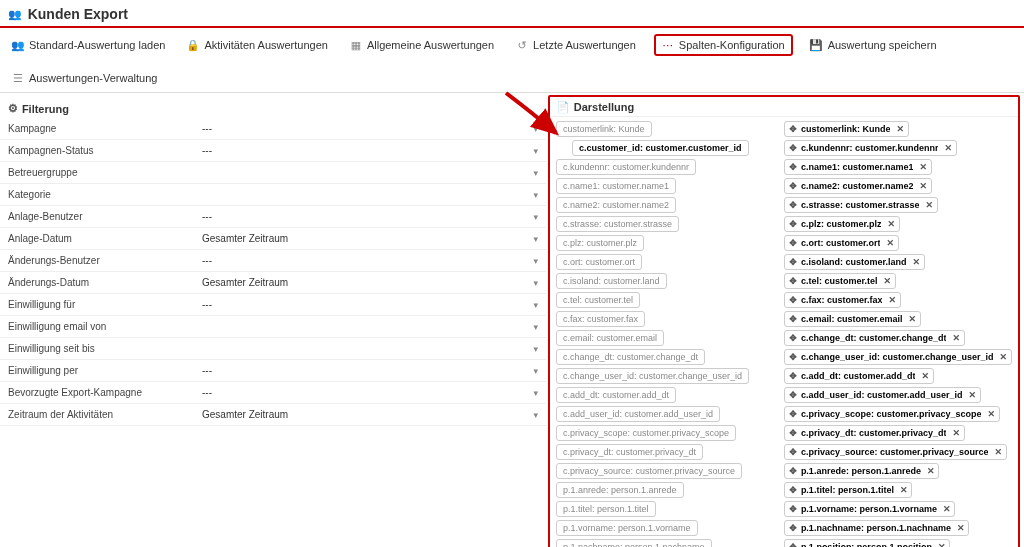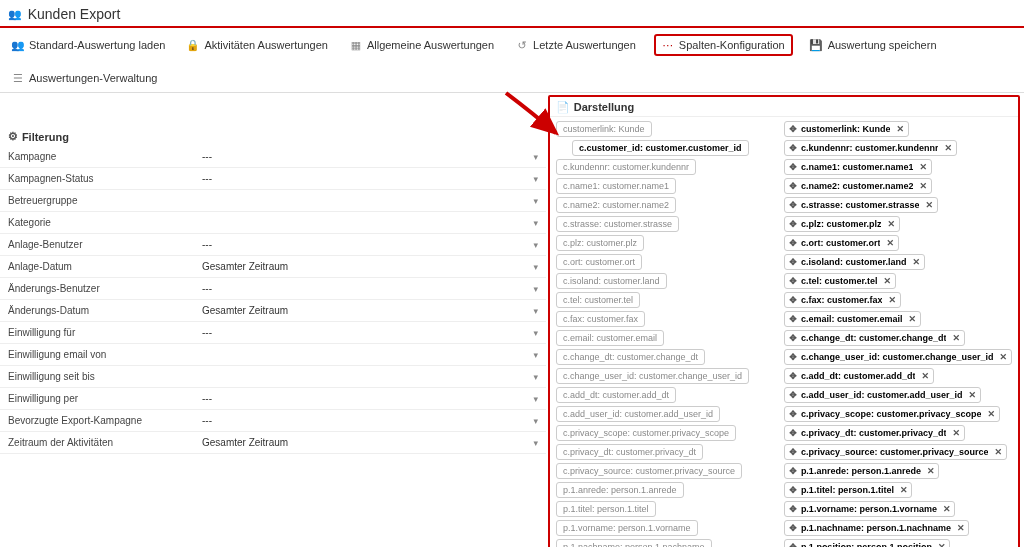--- a/index.html
+++ b/index.html
@@ -1,28 +1,28 @@
 <!DOCTYPE html>
 <html><head>
 <meta charset="utf-8">
 <style>
   * { box-sizing: border-box; }
   html, body { margin: 0; padding: 0; font-family: Arial, Helvetica, sans-serif; font-size: 11px; color: #333; background: #fff; width: 1024px; }
   .page { width: 1024px; }
   .header { display: flex; align-items: center; padding: 6px 8px 4px 8px; border-bottom: 2px solid #cc0000; }
   .header .hicon { color: #cc0000; margin-right: 6px; }
-  .header h1 { font-size: 14px; font-weight: 400; margin: 0; }
+  .header h1 { font-size: 14px; font-weight: 700; margin: 0; }
   .toolbar { display: flex; align-items: center; gap: 14px; padding: 6px 8px; border-bottom: 1px solid #ddd; flex-wrap: wrap; }
   .tbtn { display: inline-flex; align-items: center; gap: 5px; font-size: 11px; color: #333; cursor: pointer; padding: 2px 4px; border-radius: 2px; }
   .tbtn .ic { width: 12px; height: 12px; display: inline-flex; align-items: center; justify-content: center; color: #b00; }
   .tbtn .ic.grey { color: #888; }
   .tbtn.highlight { border: 2px solid #cc0000; padding: 3px 6px; border-radius: 3px; }
   .body { display: flex; }
   .left { flex: 0 0 546px; padding: 4px 0 0 0; }
-  .section-h { display: flex; align-items: center; gap: 4px; padding: 5px 8px 3px 8px; font-weight: 700; font-size: 11px; margin-top: 28px; }
+  .section-h { display: flex; align-items: center; gap: 4px; padding: 5px 8px 3px 8px; font-weight: 700; font-size: 11px; }
   .section-h::before { content: "⚙"; font-size: 11px; color: #555; }
   .form-row { display: flex; align-items: center; border-bottom: 1px solid #eee; height: 22px; }
   .form-row .lbl { flex: 0 0 198px; padding-left: 8px; font-size: 10px; color: #444; }
   .form-row .sel { flex: 1 1 auto; display: flex; align-items: center; justify-content: space-between; padding: 0 8px 0 4px; font-size: 10px; color: #333; }
   .form-row .sel .caret { color: #888; font-size: 9px; }
   .right { flex: 1 1 auto; border: 2px solid #cc0000; margin: 2px 4px 2px 2px; border-radius: 2px; }
   .right-inner { display: flex; gap: 10px; padding: 4px 6px 6px 6px; }
   .right-header { display: flex; align-items: flex-start; gap: 4px; padding: 4px 6px 2px 6px; font-weight: 700; font-size: 11px; border-bottom: 1px solid #eee; }
   .right-header::before { content: "📄"; font-size: 11px; color: #555; }
   .col-available, .col-selected { flex: 1 1 50%; display: flex; flex-direction: column; gap: 3px; }

